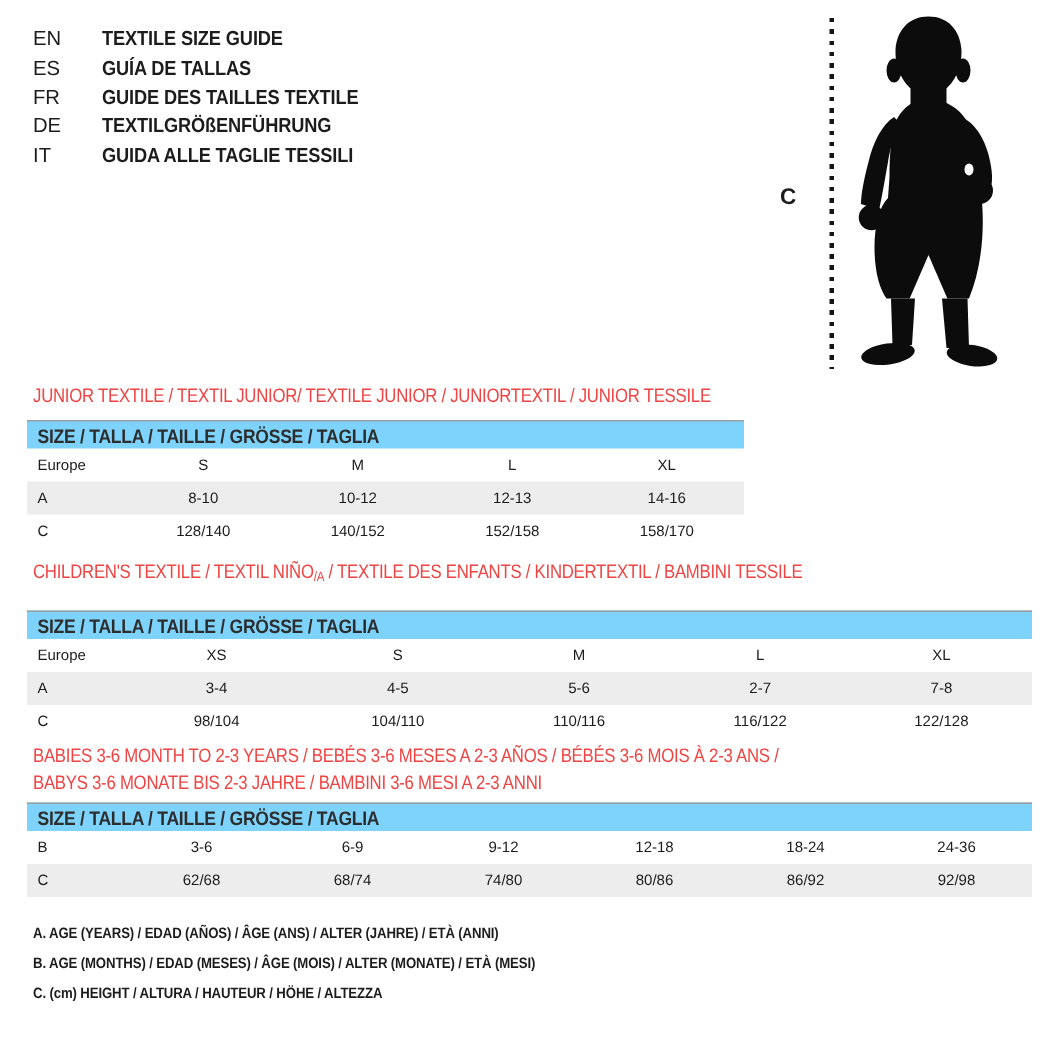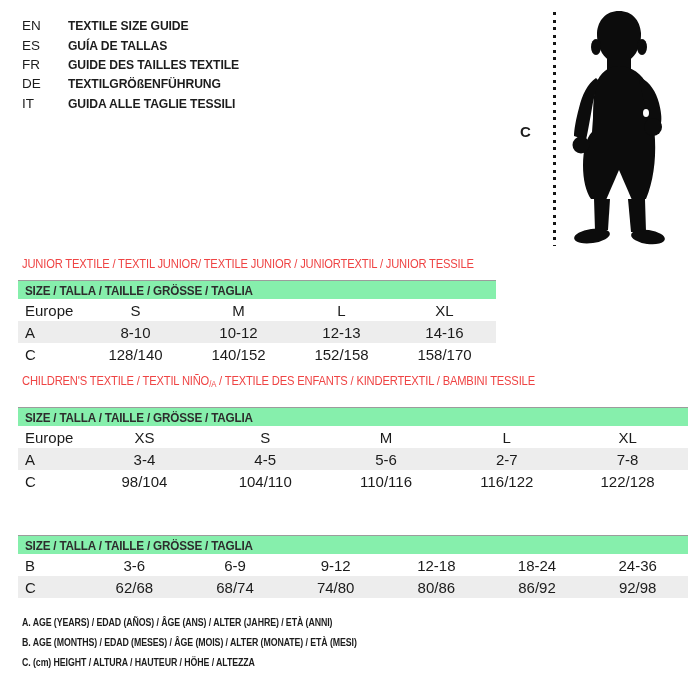--- a/index.html
+++ b/index.html
@@ -27,25 +27,25 @@
 
   
   .sec-title { position:absolute; left:22px; font-weight:normal; font-size:13px; color:#ef4444; white-space:nowrap; }
   .cond { display:inline-block; transform:scaleX(0.86); transform-origin:0 50%; letter-spacing:-0.2px; }
   .subpart { font-size:9px; vertical-align:-2px; }
 
   
   .tbl { position:absolute; left:18px; }
   .w1 { width:478px; }
   .w2 { width:670px; }
-  .bar { height:19px; background:#86efac; border-top:1px solid #9c9c9c;
+  .bar { height:19px; background:#7dd3fc; border-top:1px solid #9c9c9c;
          display:flex; align-items:center; padding-left:7px; }
   .bar span { font-weight:bold; font-size:13px; color:#2d2d2d; white-space:nowrap;
               display:inline-block; transform:scaleX(0.9); transform-origin:0 50%; letter-spacing:-0.2px; }
-  .trow { display:flex; height:22px; align-items:center; font-size:15px; color:#1b1b1b; }
+  .trow { display:flex; height:22px; align-items:center; font-size:10px; color:#1b1b1b; }
   .trow.shade { background:#ededed; }
   .cl { width:66px; padding-left:7px; }
   .cd { flex:1; text-align:center; }
 
   
   .legend { position:absolute; left:22px; top:613px; }
   .legend-line { height:20px; line-height:20px; font-weight:bold; font-size:10px; white-space:nowrap; }
   .legend-line span { display:inline-block; transform:scaleX(0.88); transform-origin:0 50%; letter-spacing:-0.1px; }
 </style>
 </head>
@@ -163,20 +163,24 @@
     <div class="trow">
       <span class="cl">C</span>
       <span class="cd">98/104</span>
       <span class="cd">104/110</span>
       <span class="cd">110/116</span>
       <span class="cd">116/122</span>
       <span class="cd">122/128</span>
     </div>
   </div>
 
+  <div class="sec-title" style="top:495px; line-height:17.5px;">
+    <span class="cond">BABIES 3-6 MONTH TO 2-3 YEARS / BEBÉS 3-6 MESES A 2-3 AÑOS / BÉBÉS 3-6 MOIS À 2-3 ANS /</span><br>
+    <span class="cond">BABYS 3-6 MONATE BIS 2-3 JAHRE / BAMBINI 3-6 MESI A 2-3 ANNI</span>
+  </div>
   <div class="tbl w2" style="top:535px">
     <div class="bar">
       <span>SIZE / TALLA / TAILLE / GRÖSSE / TAGLIA</span>
     </div>
     <div class="trow">
       <span class="cl">B</span>
       <span class="cd">3-6</span>
       <span class="cd">6-9</span>
       <span class="cd">9-12</span>
       <span class="cd">12-18</span>

